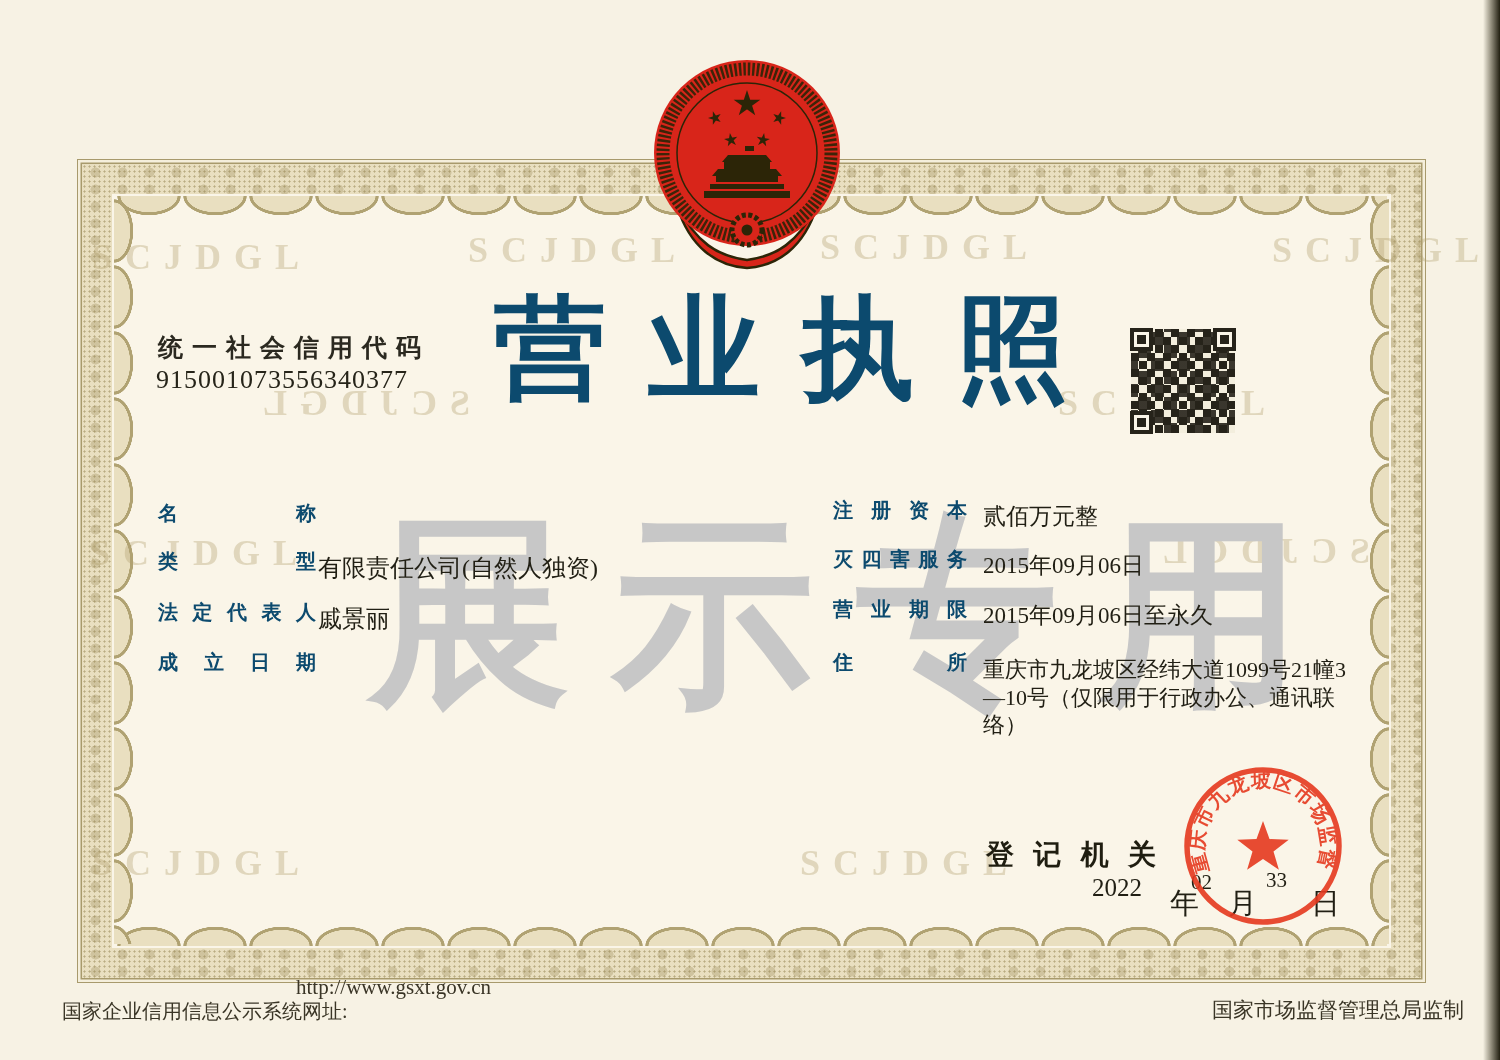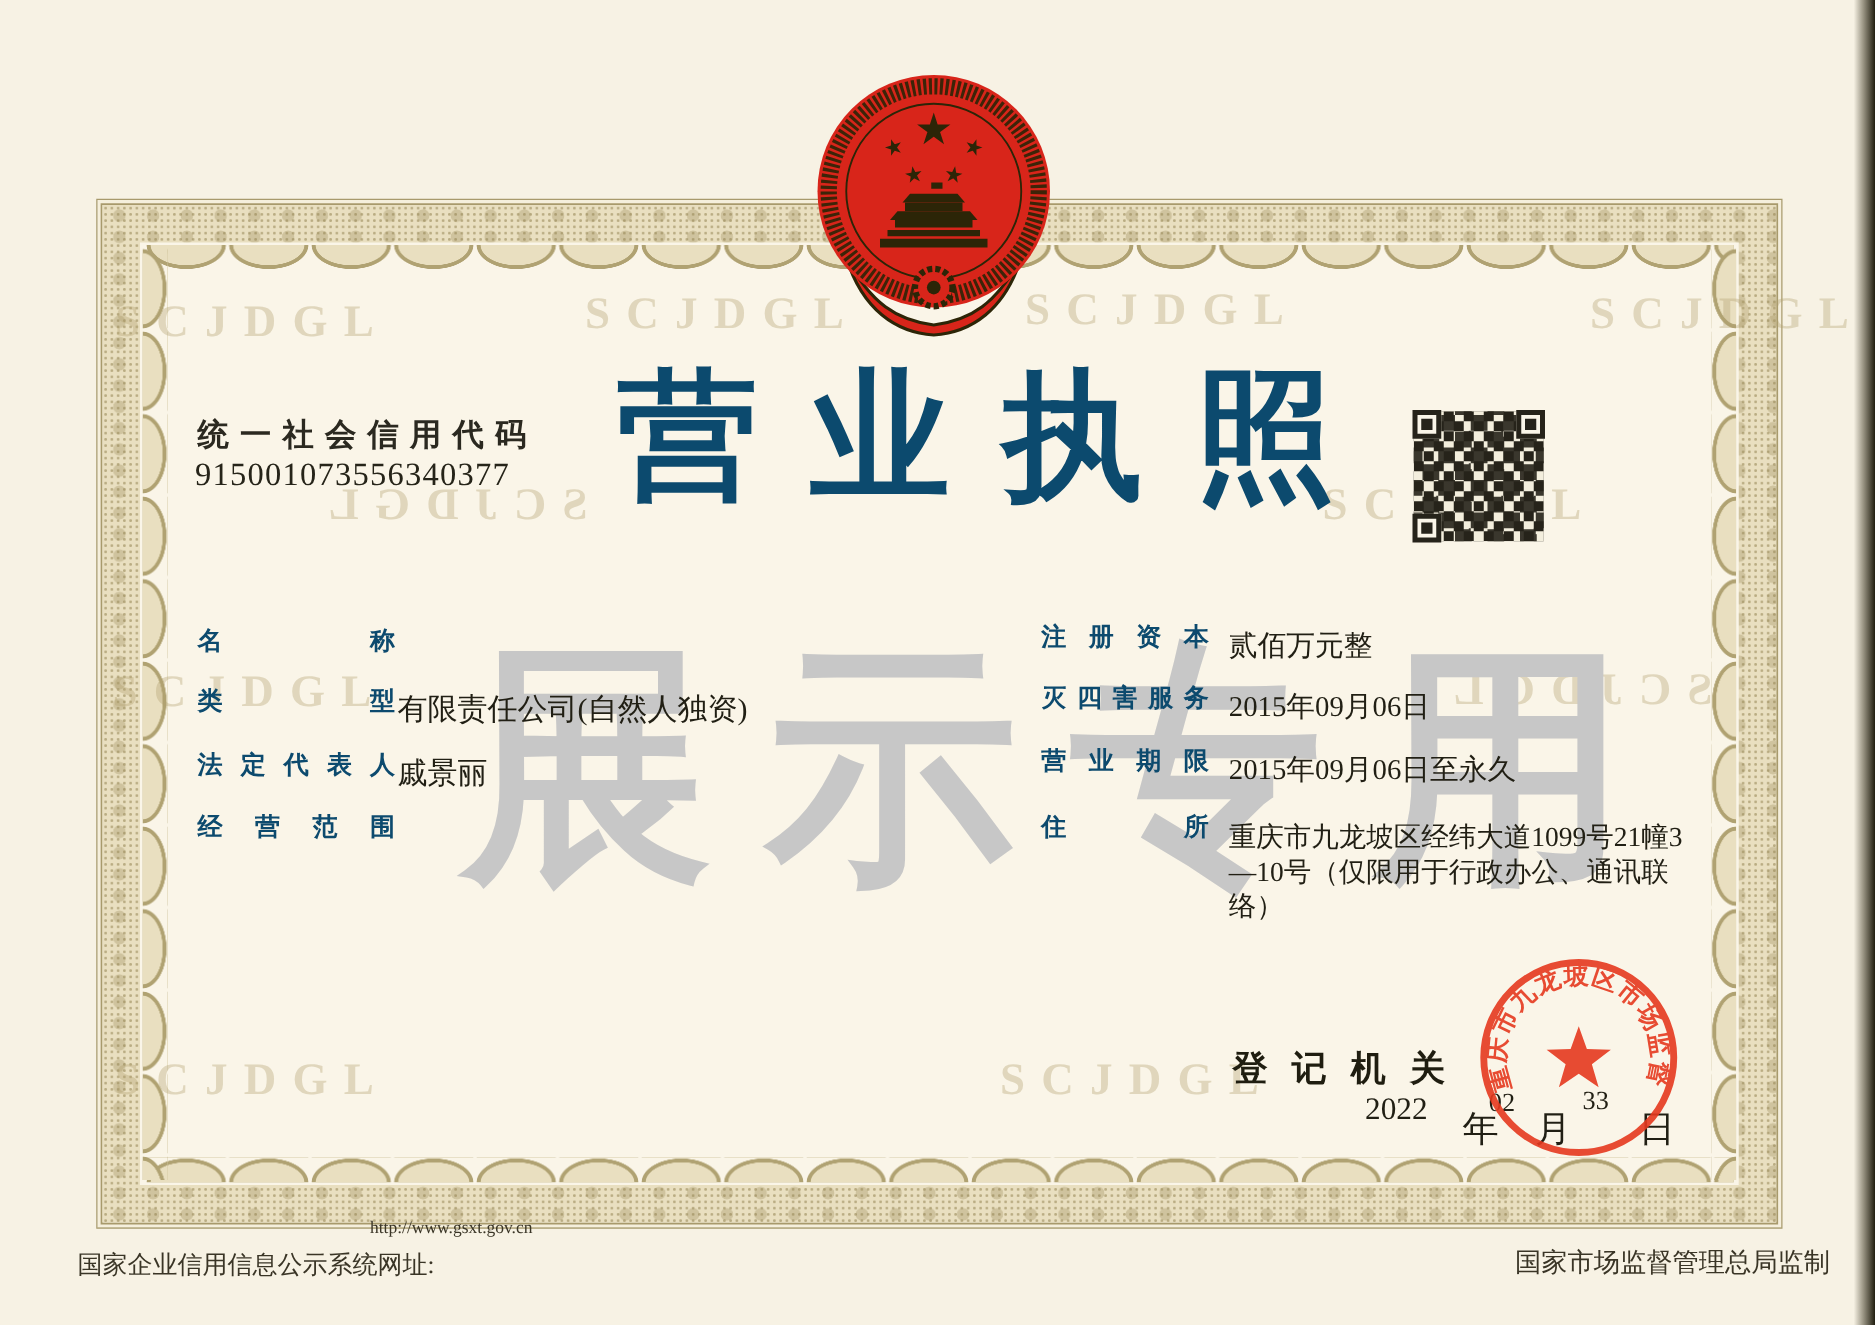--- a/index.html
+++ b/index.html
@@ -83,21 +83,21 @@
 
   .reg-label { left:986px; top:836px; font-family:"Liberation Sans", sans-serif; font-weight:bold;
       font-size:28px; color:#1f1d10; display:inline-block; width:170px;
       text-align:justify; text-align-last:justify; }
   .date-part { color:#211f14; }
 
   .seal { left:1156px; top:738px; z-index:5; opacity:.9; }
   .emblem { left:652px; top:58px; z-index:6; }
 
   .footer-left  { left:62px;  top:998px; font-size:20px; color:#3a3526; }
-  .footer-url   { left:296px; top:975px; font-size:14px; color:#3a3526; }
+  .footer-url   { left:296px; top:975px; font-size:21px; color:#3a3526; }
   .footer-right { left:1212px; top:996px; font-size:21px; color:#3a3526; }
 </style>
 </head>
 <body>
 
 <div class="page">
 
   <div class="frame">
     <div class="band"></div>
     <div class="paper"></div>
@@ -143,21 +143,21 @@
       <span class="flabel lw">类型</span>
     </div>
     <div class="abs fvalue" style="left:318px;top:554px">有限责任公司(自然人独资)</div>
 
     <div class="abs" style="left:158px;top:603px">
       <span class="flabel lw">法定代表人</span>
     </div>
     <div class="abs fvalue" style="left:318px;top:605px">戚景丽</div>
 
     <div class="abs" style="left:158px;top:653px">
-      <span class="flabel lw">经营范围</span>
+      <span class="flabel lw">成立日期</span>
     </div>
 
     <div class="abs" style="left:833px;top:501px">
       <span class="flabel rw">注册资本</span>
     </div>
     <div class="abs fvalue" style="left:983px;top:503px;font-size:23px">贰佰万元整</div>
 
     <div class="abs" style="left:833px;top:550px">
       <span class="flabel rw">灭四害服务</span>
     </div>

